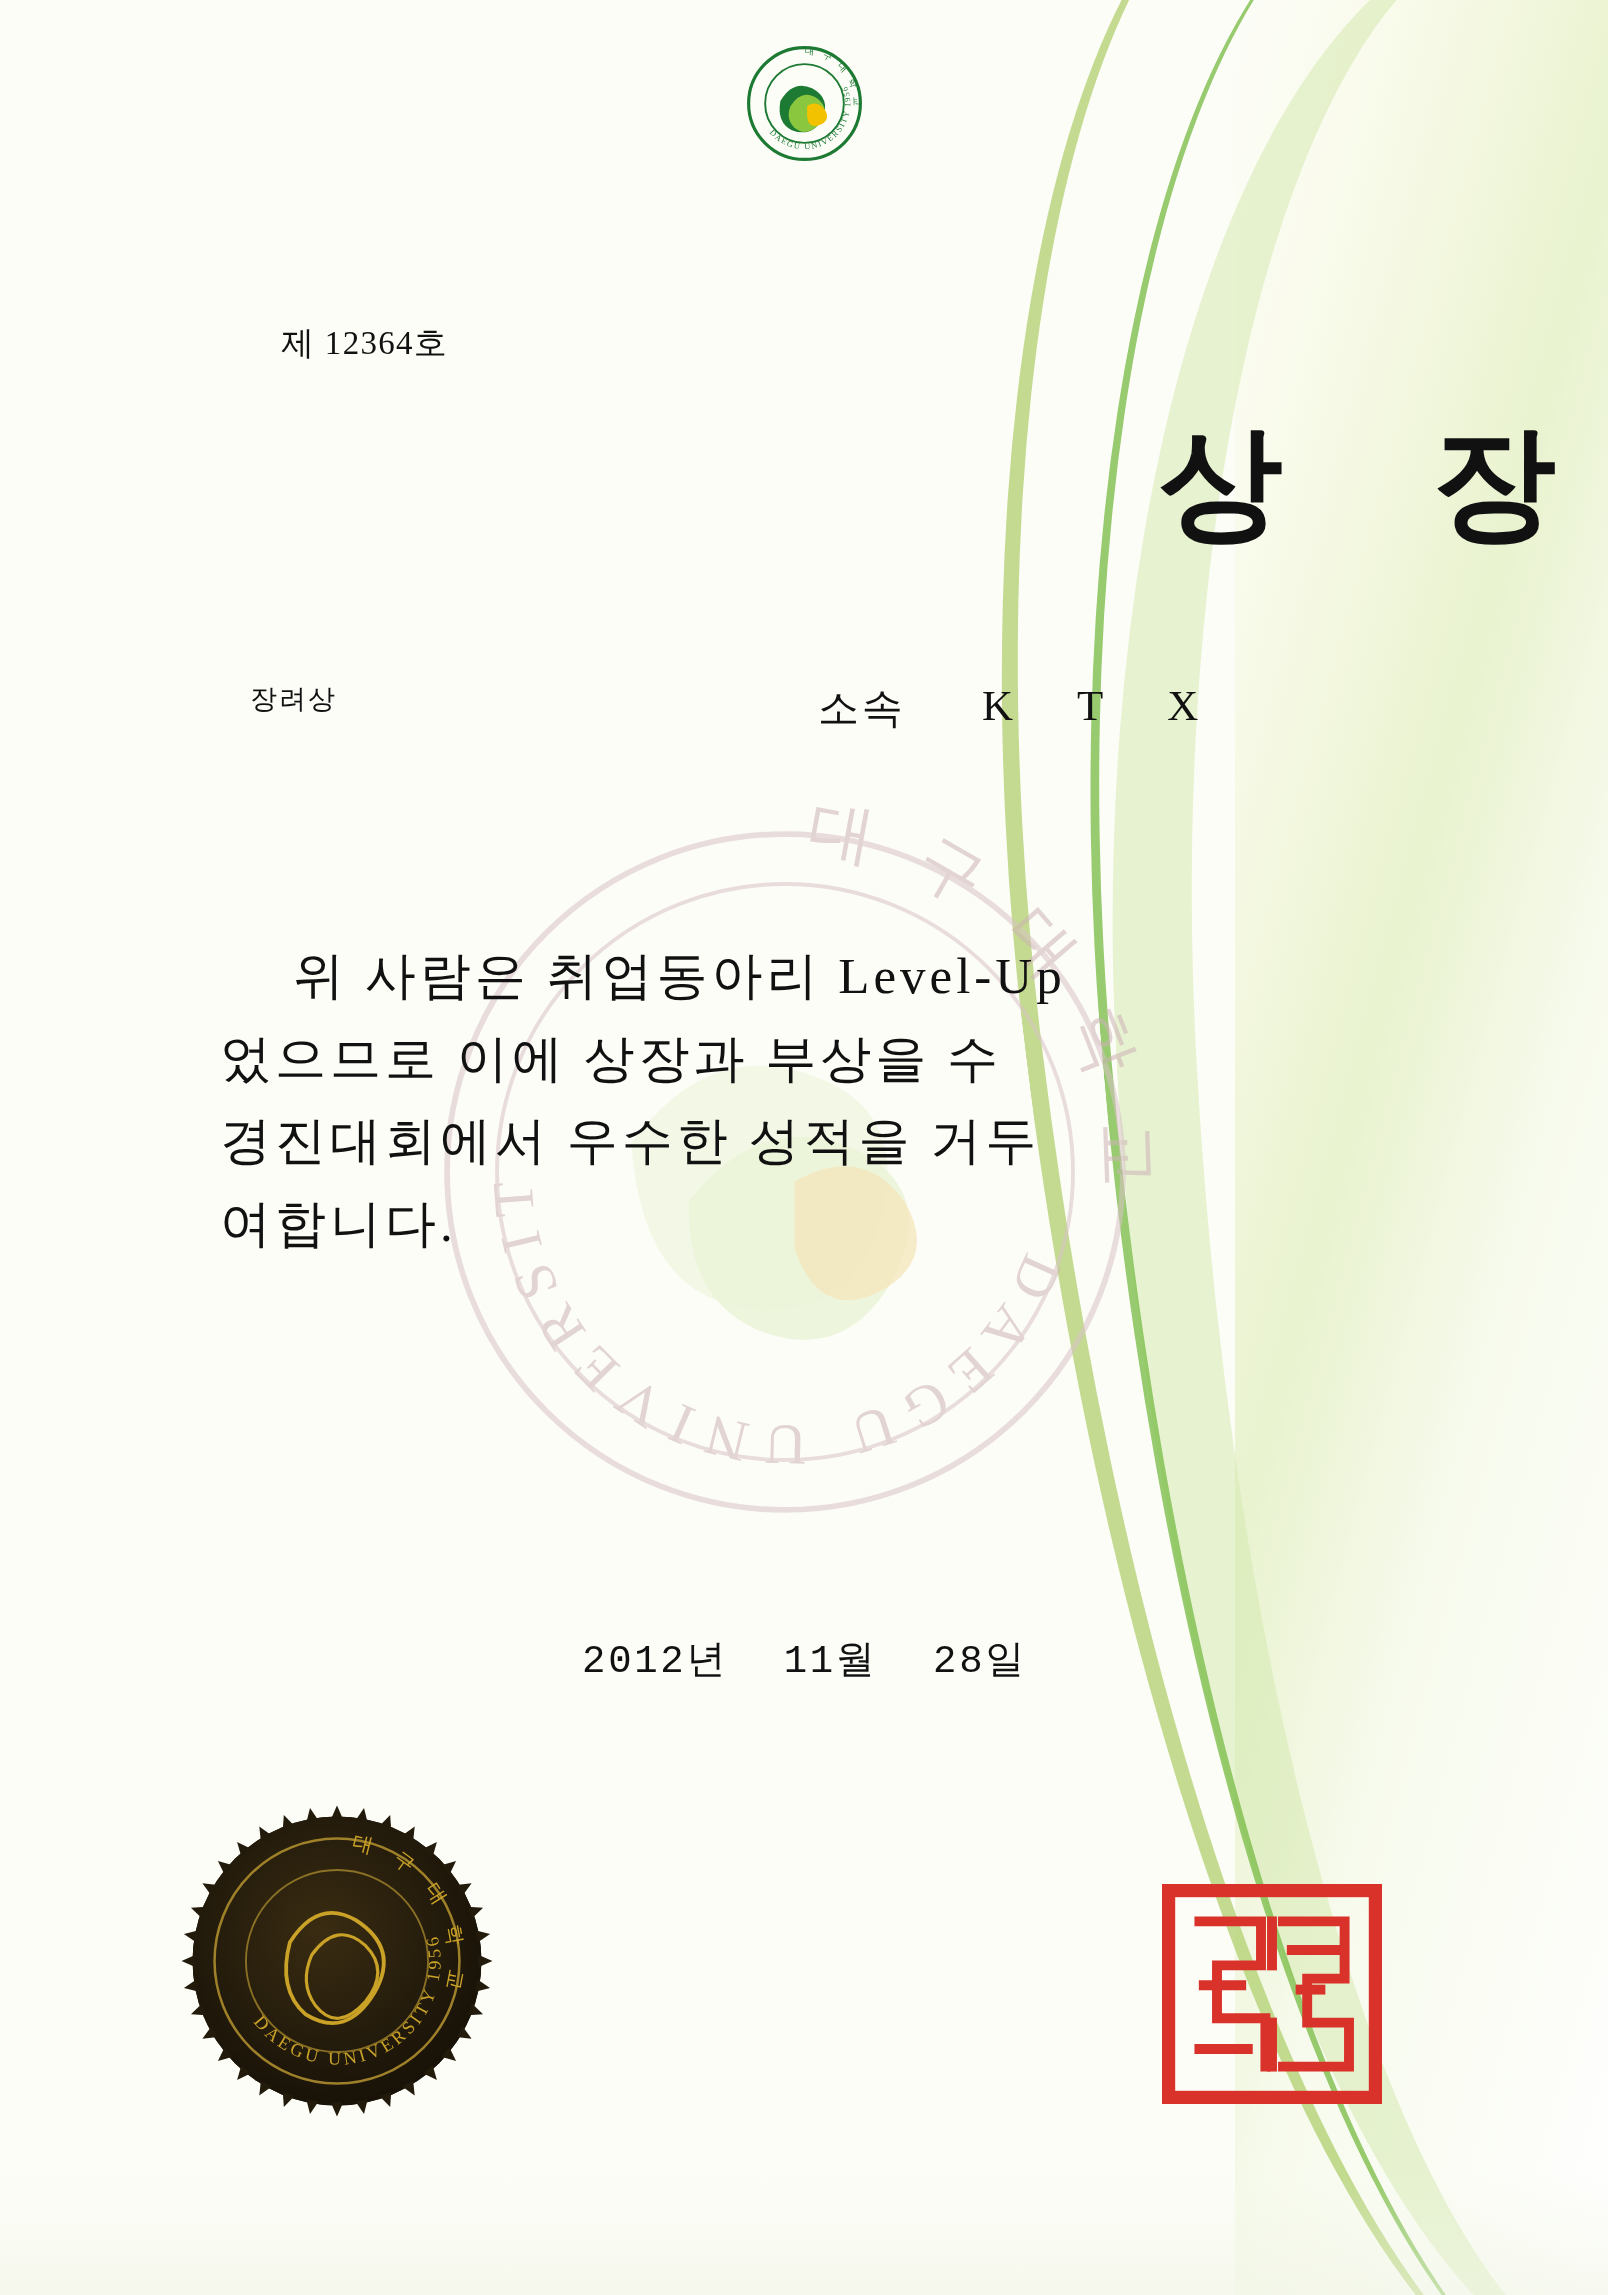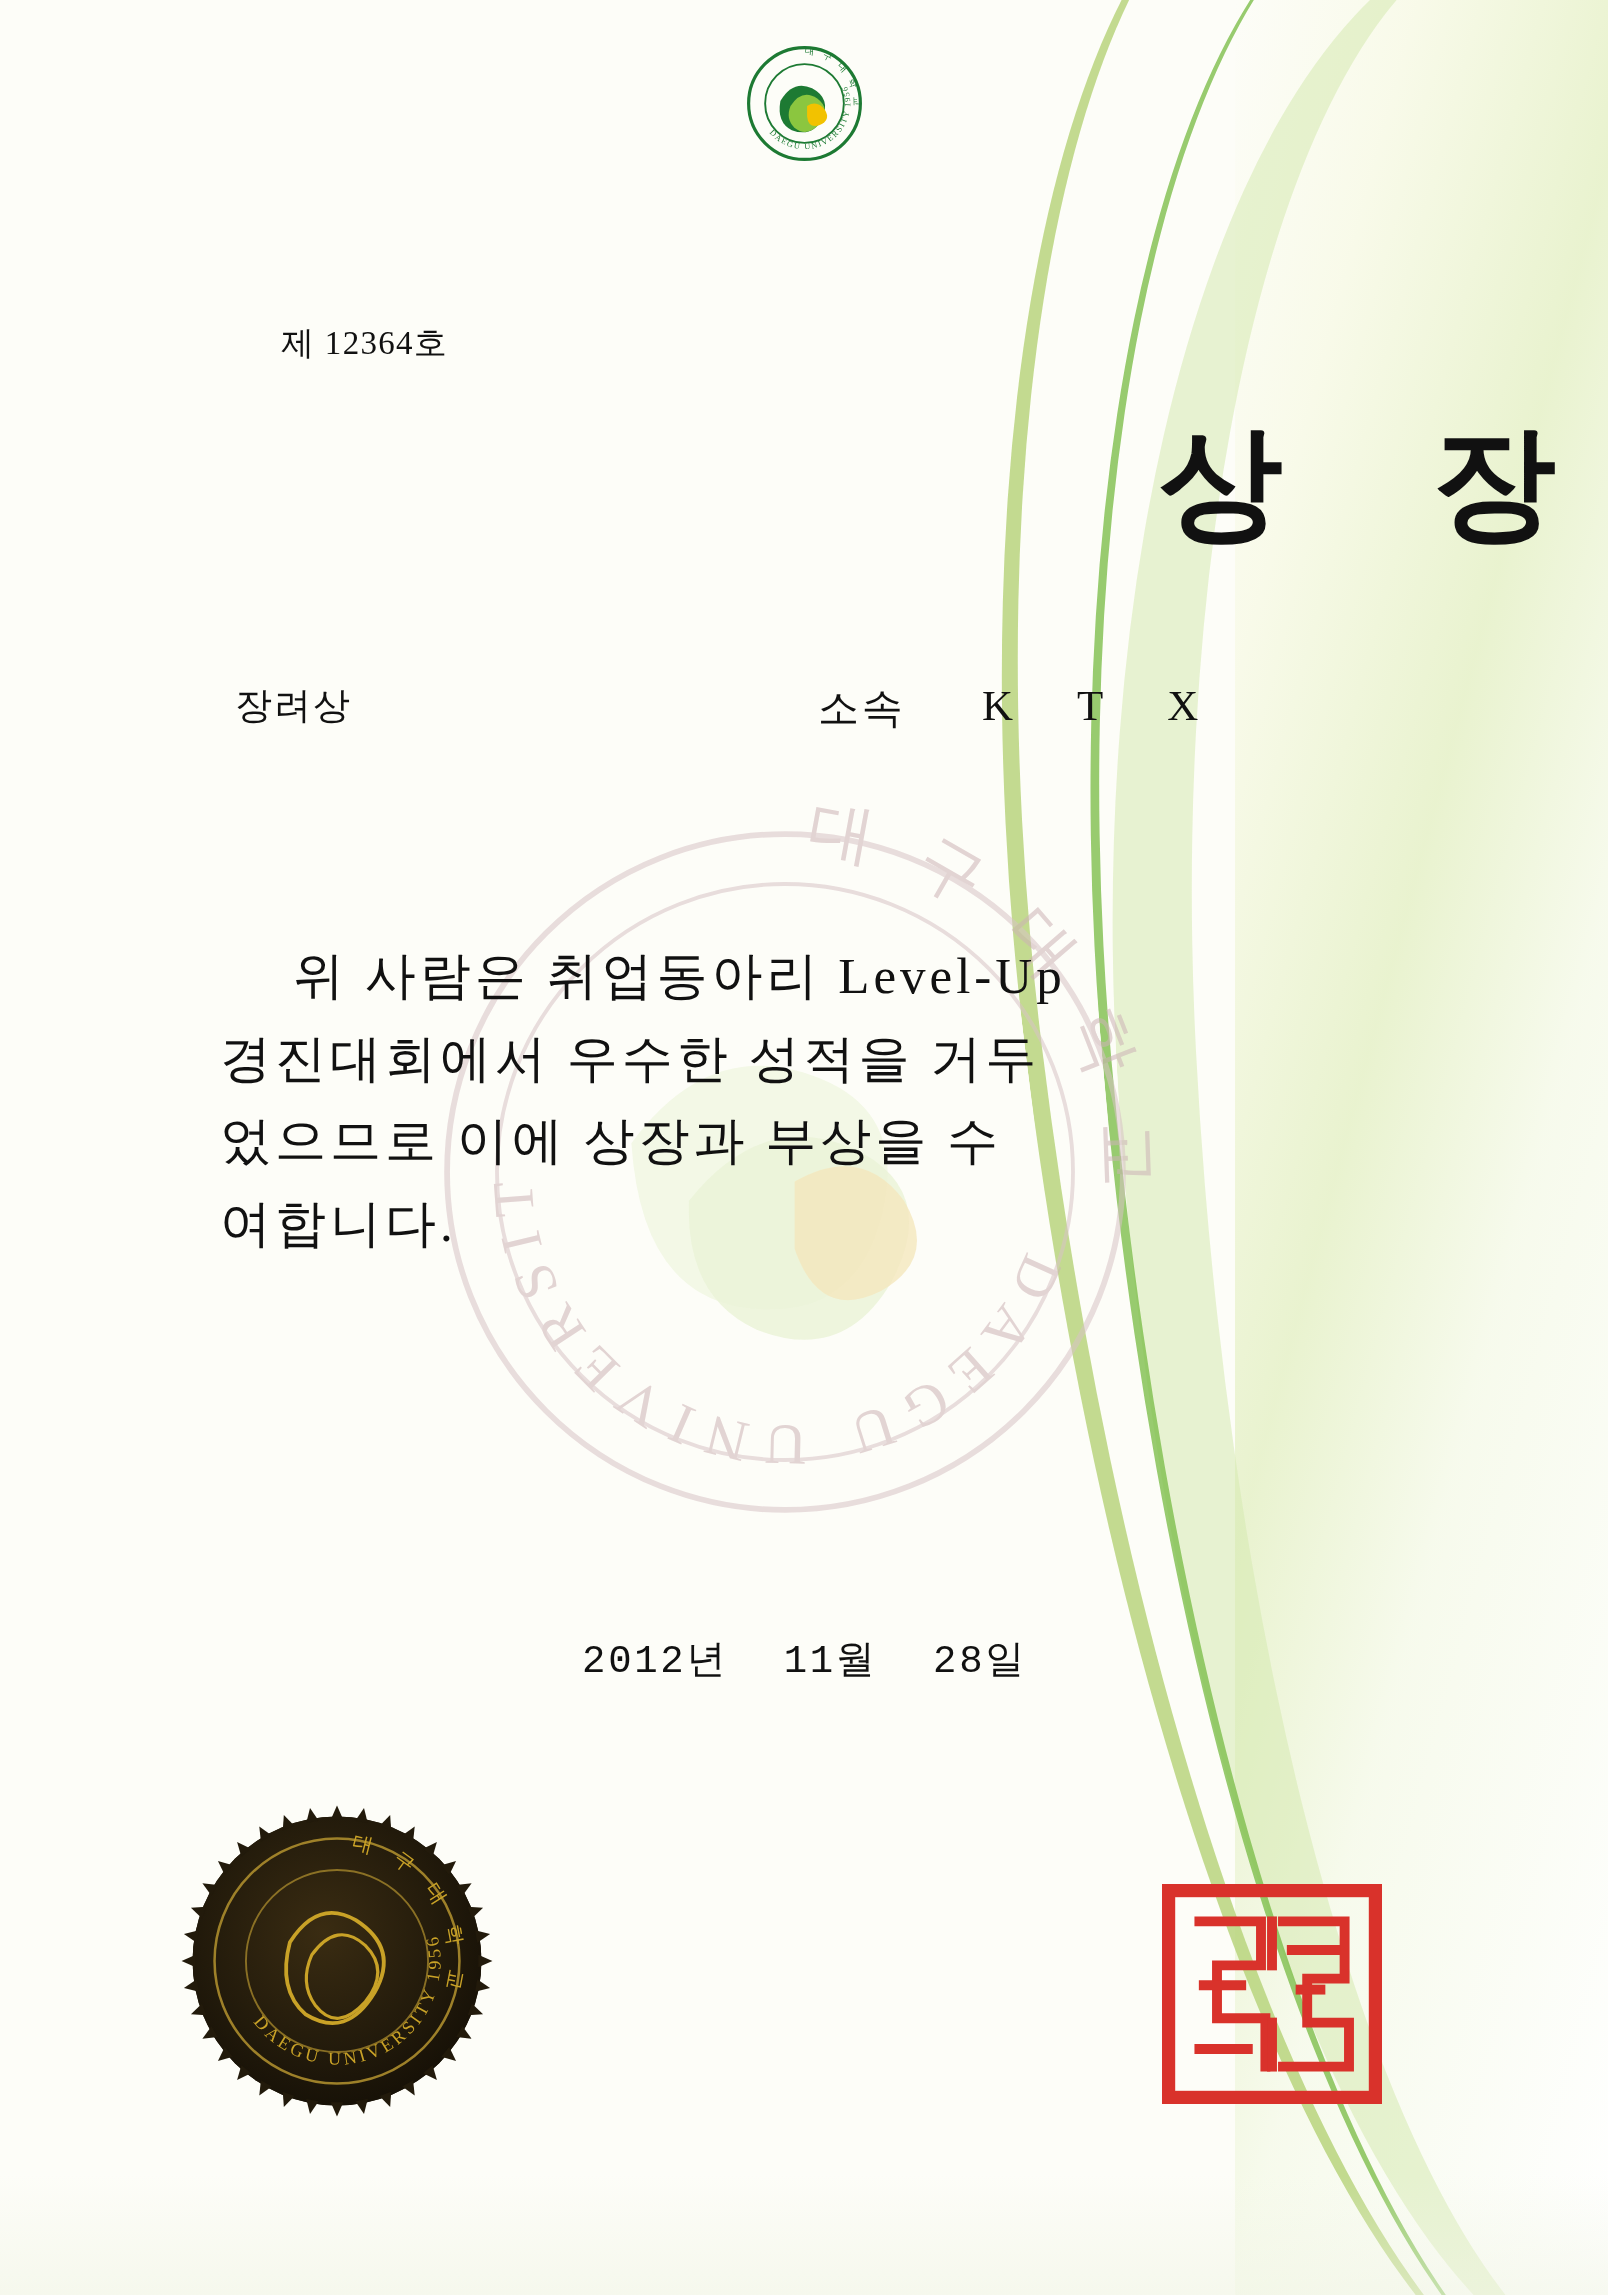--- a/index.html
+++ b/index.html
@@ -136,23 +136,23 @@
   
   .recipient-row {
     position: absolute;
     left: 0;
     right: 0;
     top: 681px;
     height: 60px;
   }
   .award-rank {
     position: absolute;
-    left: 235px;
+    left: 250px;
     top: 0;
-    font-size: 37px;
+    font-size: 27px;
     letter-spacing: 2px;
   }
   .affil-label {
     position: absolute;
     left: 818px;
     top: 0;
     font-size: 41px;
     letter-spacing: 2.7px;
   }
   .affil-value {
@@ -298,22 +298,22 @@
   <div class="big-title">상 장</div>
 
   <div class="recipient-row">
     <div class="award-rank">장려상</div>
     <div class="affil-label">소속</div>
     <div class="affil-value">K T X</div>
   </div>
 
   <div class="body-text">
     <p class="first">위 사람은 취업동아리 Level-Up</p>
+    <p>었으므로 이에 상장과 부상을 수</p>
     <p>경진대회에서 우수한 성적을 거두</p>
-    <p>었으므로 이에 상장과 부상을 수</p>
     <p>여합니다.</p>
   </div>
 
   <div class="date-line">
     <span>2012년</span>
     <span>11월</span>
     <span>28일</span>
   </div>
 
   <div class="sig-block">

